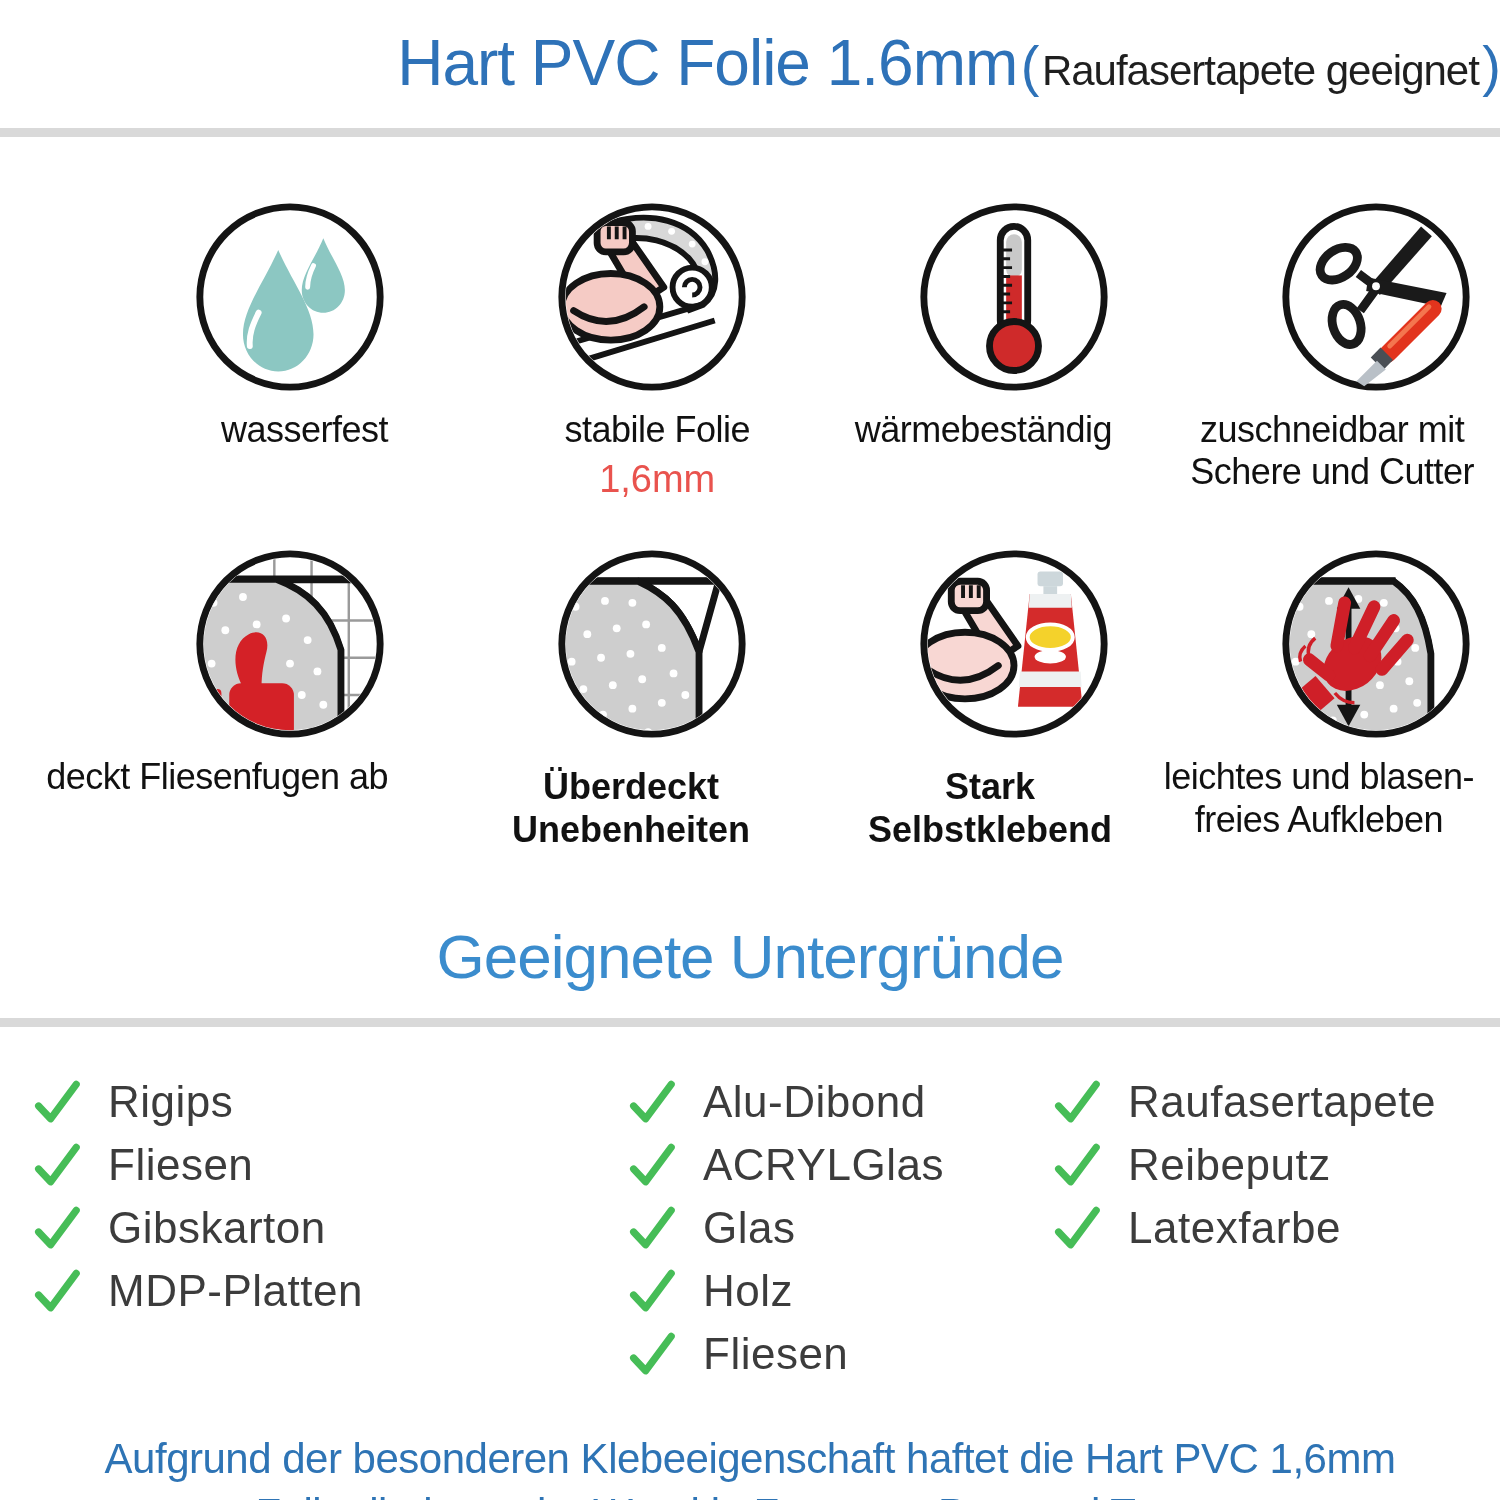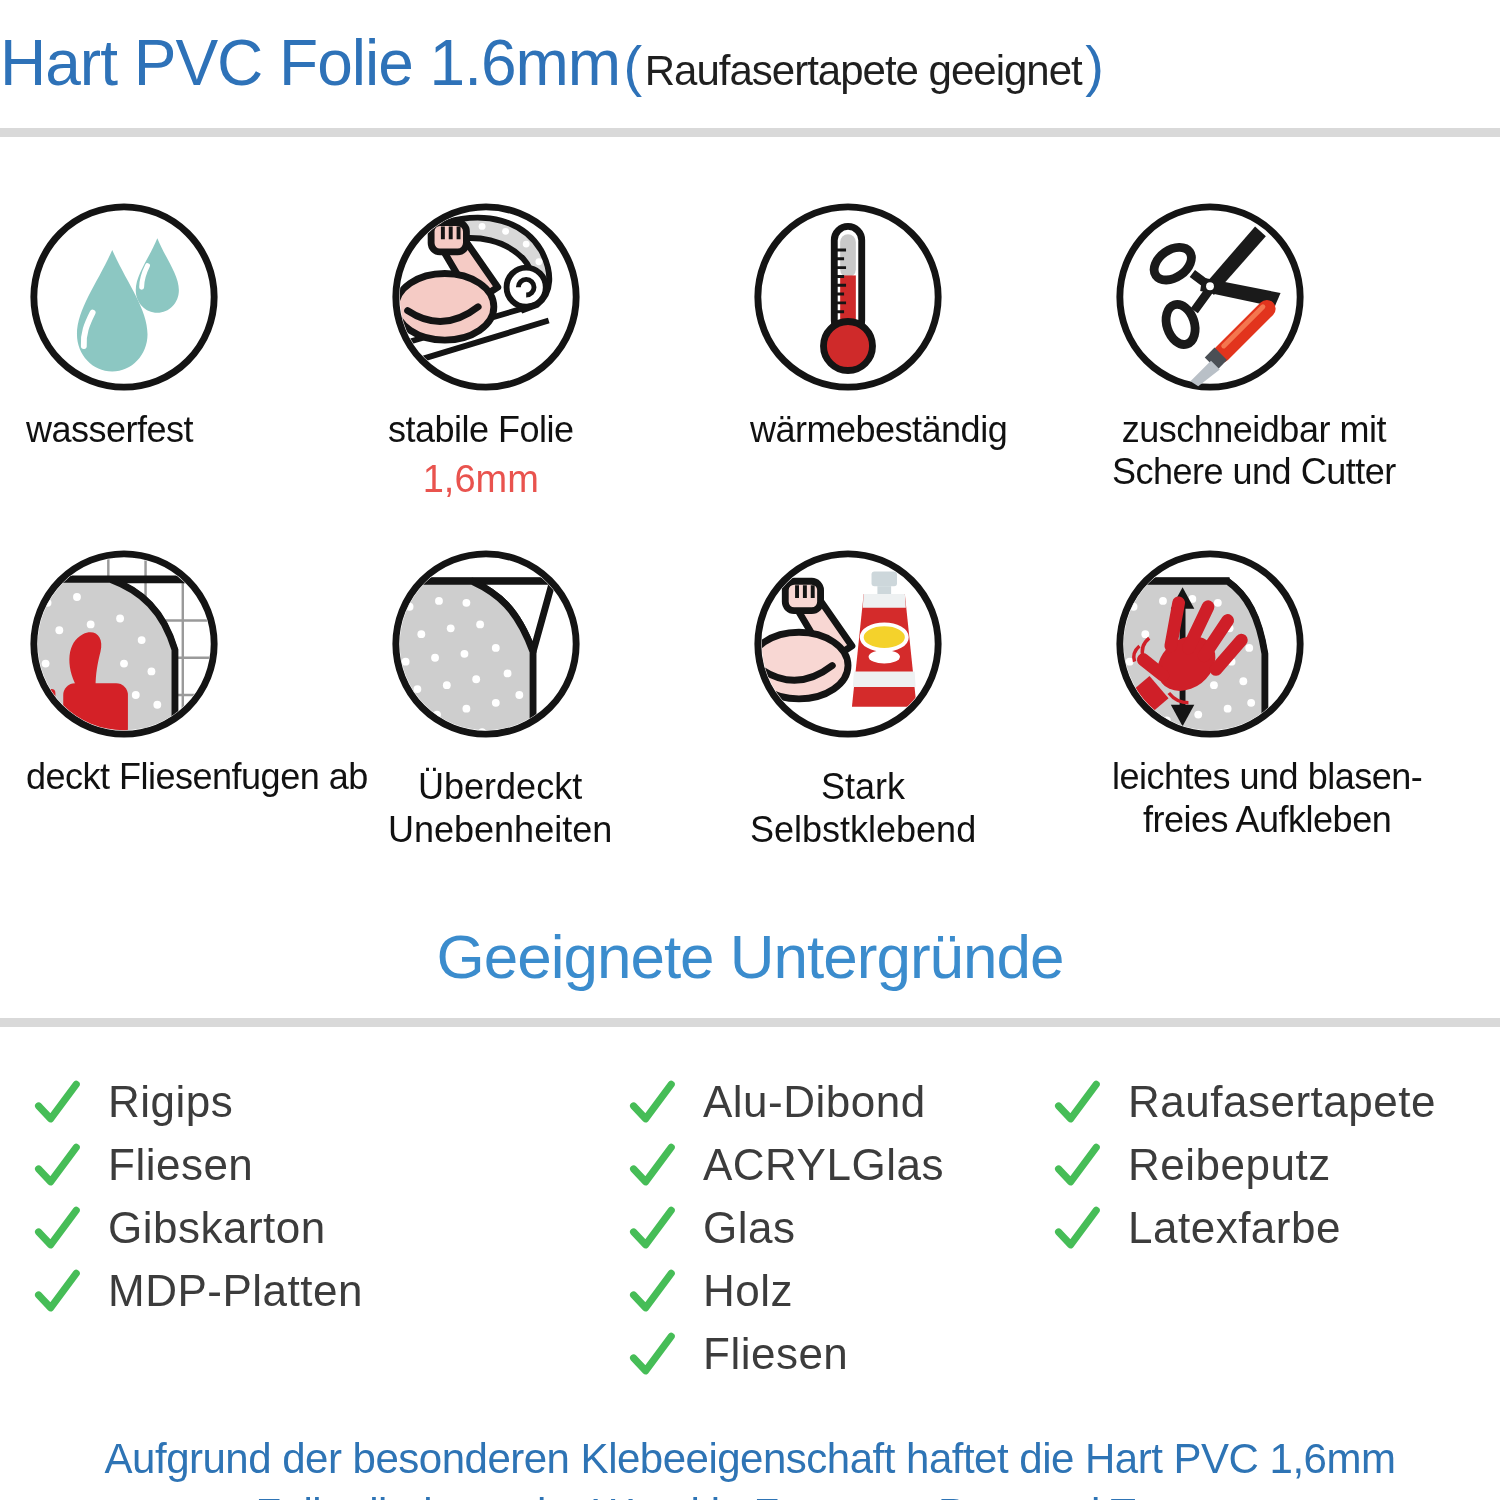--- a/index.html
+++ b/index.html
@@ -1,34 +1,34 @@
 <!DOCTYPE html>
 <html><head>
 <meta charset="utf-8">
 <style>
   html,body{margin:0;padding:0;}
   body{font-family:"Liberation Sans",sans-serif;background:#fff;}
   .page{position:relative;width:1500px;height:1500px;background:#fff;overflow:hidden;}
 
   
-  .header{padding-top:26px;text-align:left;white-space:nowrap;letter-spacing:-1px;}
+  .header{padding-top:26px;text-align:right;white-space:nowrap;letter-spacing:-1px;}
   .title{color:#2e72b8;font-size:64px;}
   .paren{color:#2e72b8;font-size:56px;}
   .subtitle{color:#1f1f1f;font-size:42px;}
 
   .divider{width:100%;height:9px;background:#d9d9d9;}
   .divider1{margin-top:28px;}
   .divider2{margin-top:26px;}
 
   
   .features{margin-top:62px;padding:0 26px;display:grid;grid-template-columns:repeat(4,1fr);row-gap:44px;}
-  .feature{display:flex;flex-direction:column;align-items:flex-start;}
+  .feature{display:flex;flex-direction:column;align-items:flex-end;}
   .feat-icon{width:196px;height:196px;display:block;}
   .flabel{margin-top:14px;text-align:center;font-size:36px;line-height:1.18;color:#111;letter-spacing:-0.5px;}
-  .flabel.bold{font-weight:normal;letter-spacing:0;margin-top:24px;}
+  .flabel.bold{font-weight:bold;letter-spacing:0;margin-top:24px;}
   .flabel-line:empty{display:none;}
   .fnote{display:block;margin-top:6px;font-size:38px;color:#e9534e;letter-spacing:0;}
   .fnote:empty{display:none;}
 
   
   .sub-heading{margin-top:70px;text-align:center;font-size:62px;color:#3b8ccd;letter-spacing:-1px;}
 
   .substrates{display:flex;margin-top:48px;padding-left:30px;}
   .sub-col{display:flex;flex-direction:column;}
   .sub-col1{width:595px;}

